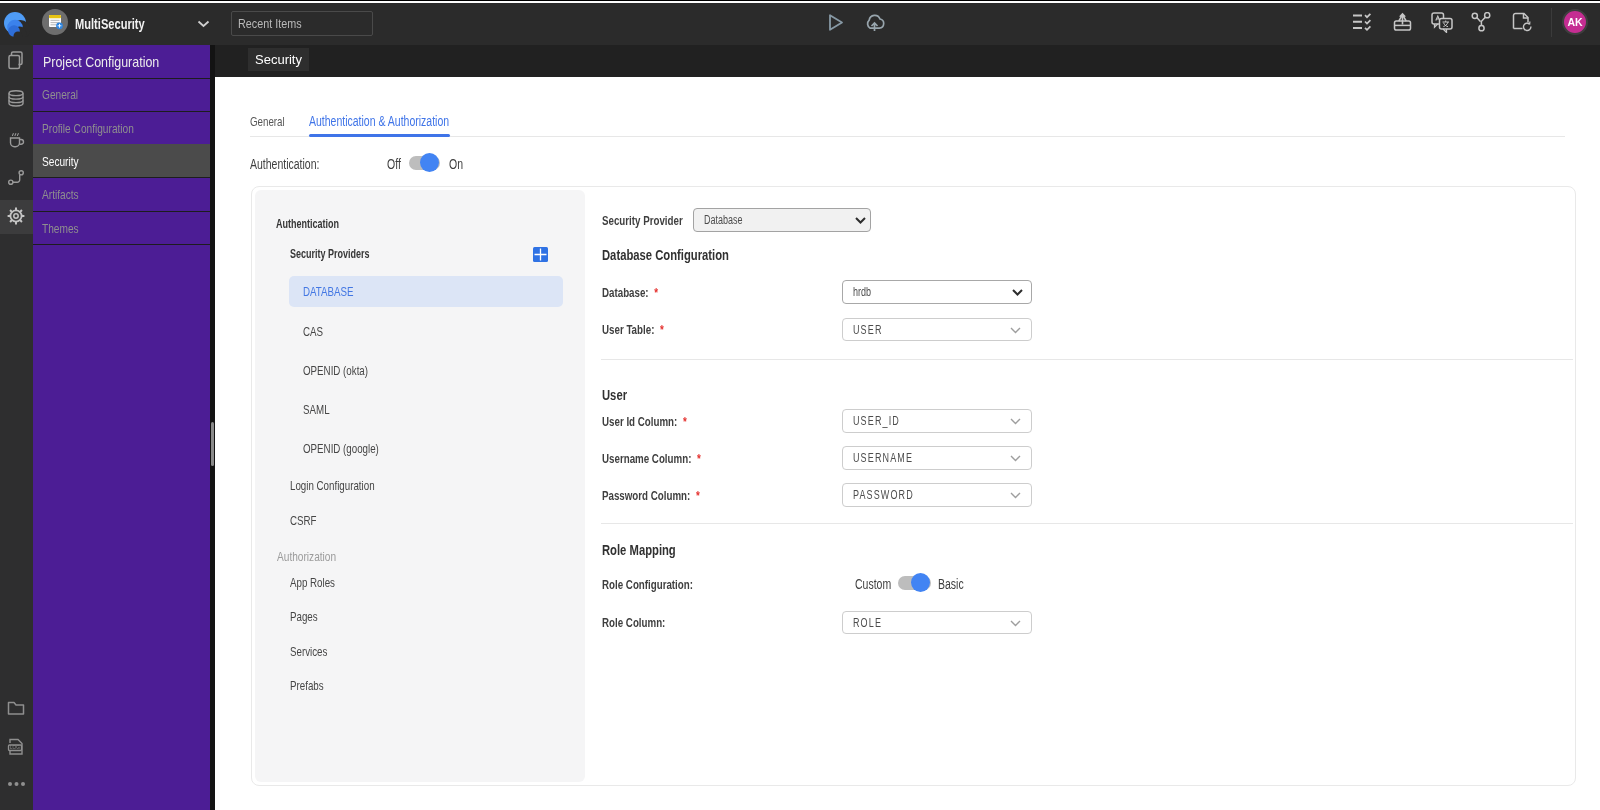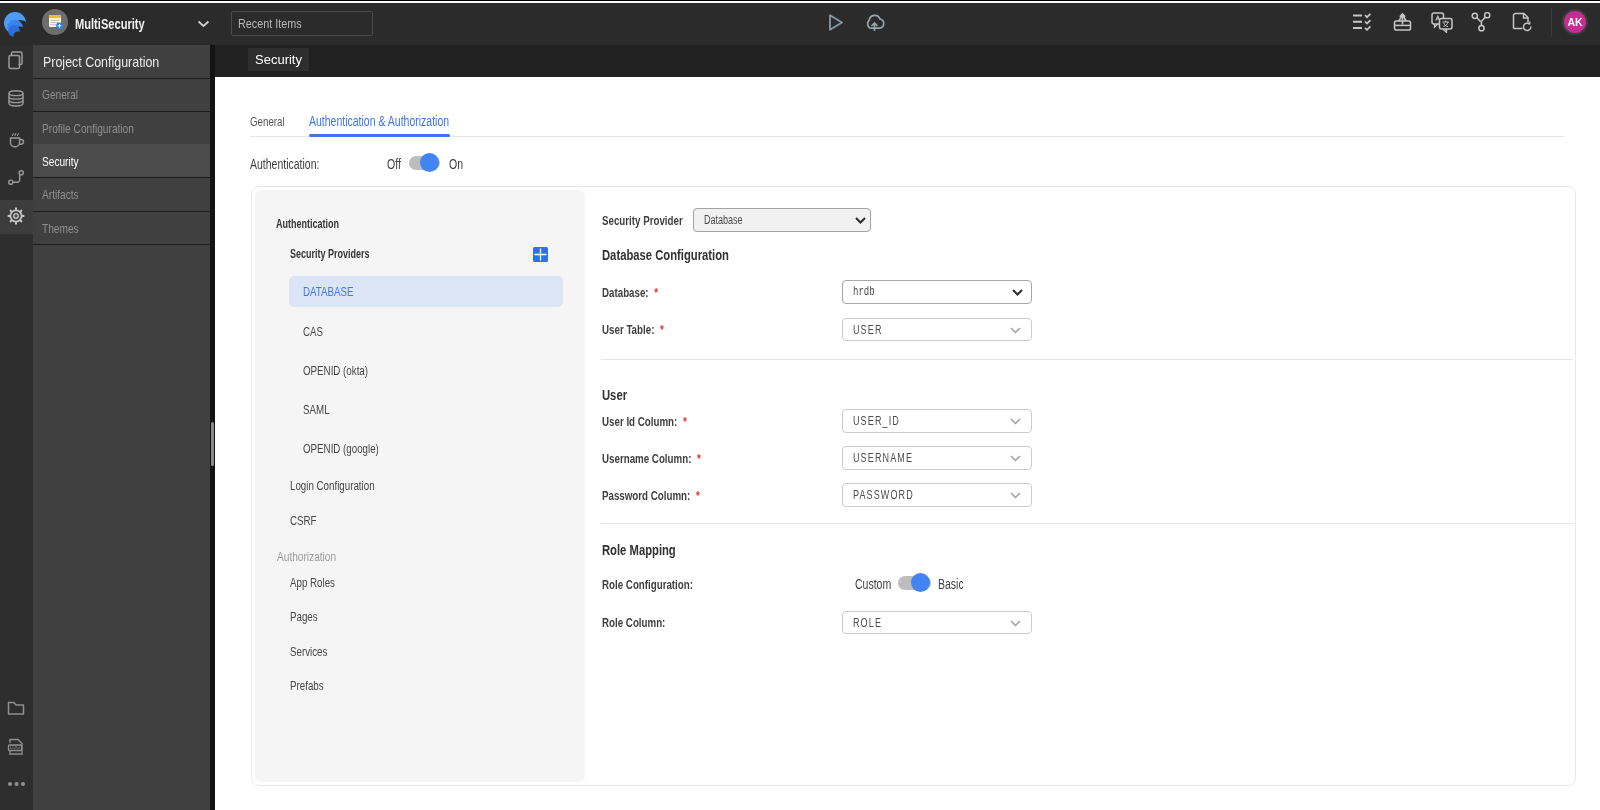--- a/index.html
+++ b/index.html
@@ -10,21 +10,21 @@
 #topblack { left:0; top:0; width:1600px; height:1px; background:#000; }
 #topwhite { left:0; top:1px; width:1600px; height:2px; background:#fdfdfd; }
 #header { left:0; top:3px; width:1600px; height:42px; background:#2b2b2b; }
 #tabstrip { left:215px; top:45px; width:1385px; height:32px; background:#212121; }
 #secchip { left:248px; top:48px; width:61px; height:23px; background:#2e2e2e;
   color:#fff; font-size:13px; line-height:23px; text-align:center; }
 
 #rail { left:0; top:45px; width:33px; height:765px; background:#2e2e2f; }
 #railsel { left:0; top:200px; width:33px; height:34px; background:#3c3c3d; }
 
-#sidebar { left:33px; top:45px; width:182px; height:765px; background:#404040; }
+#sidebar { left:33px; top:45px; width:182px; height:765px; background:#4c1d95; }
 .sitem { position:absolute; left:9px; color:#8f8f8f; font-size:13px;
   transform:scaleX(0.78); transform-origin:0 0; white-space:nowrap; }
 .pitem { position:absolute; left:51px; font-size:13px; color:#464646;
   transform:scaleX(0.75); transform-origin:0 0; white-space:nowrap; }
 .gitem { position:absolute; left:38px; font-size:13px; color:#464646;
   transform:scaleX(0.75); transform-origin:0 0; white-space:nowrap; }
 .c75 { transform:scaleX(0.75); transform-origin:0 0; white-space:nowrap; }
 .c83 { transform:scaleX(0.83); transform-origin:0 0; white-space:nowrap; }
 #scrolltrack { left:210px; top:45px; width:5px; height:765px; background:#131313; }
 #scrollthumb { left:211px; top:422px; width:3px; height:44px; background:#8a8a8a; border-radius:2px; }
@@ -107,21 +107,21 @@
 
     <div class="lbl" style="left:350px;top:26px;">Security Provider</div>
     <div class="sel" style="left:441px;top:21px;width:178px;height:24px;background:#f1f1f1;border-color:#a3a3a3;">
         <span>Database</span>
       <svg style="position:absolute;right:4px;top:8px;" width="11" height="7" viewBox="0 0 11 7">
           <path d="M1 1l4.5 4.5L10 1" fill="none" stroke="#2d2d2d" stroke-width="2"></path>
         </svg>
       </div>
     <div class="hdr15" style="left:350px;top:59px;">Database Configuration</div>
     <div class="lbl" style="left:350px;top:98px;">Database: <span class="red">*</span></div>
-    <div class="sel" style="left:590px;top:93px;width:190px;height:24px;border-color:#a8a8a8;font-family:Liberation Mono, monospace;">
+    <div class="sel" style="left:590px;top:93px;width:190px;height:24px;border-color:#a8a8a8;">
         <span>hrdb</span>
       <svg style="position:absolute;right:8px;top:8px;" width="11" height="7" viewBox="0 0 11 7">
           <path d="M1 1l4.5 4.5L10 1" fill="none" stroke="#2d2d2d" stroke-width="2"></path>
         </svg>
       </div>
     <div class="lbl" style="left:350px;top:135px;">User Table: <span class="red">*</span></div>
     <div class="sel" style="left:590px;top:131px;width:190px;height:23px;">
         <span class="up">USER</span>
       <svg style="position:absolute;right:10px;top:8px;" width="11" height="7" viewBox="0 0 11 7">
           <path d="M1 1l4.5 4.5L10 1" fill="none" stroke="#9e9e9e" stroke-width="1.4"></path>

